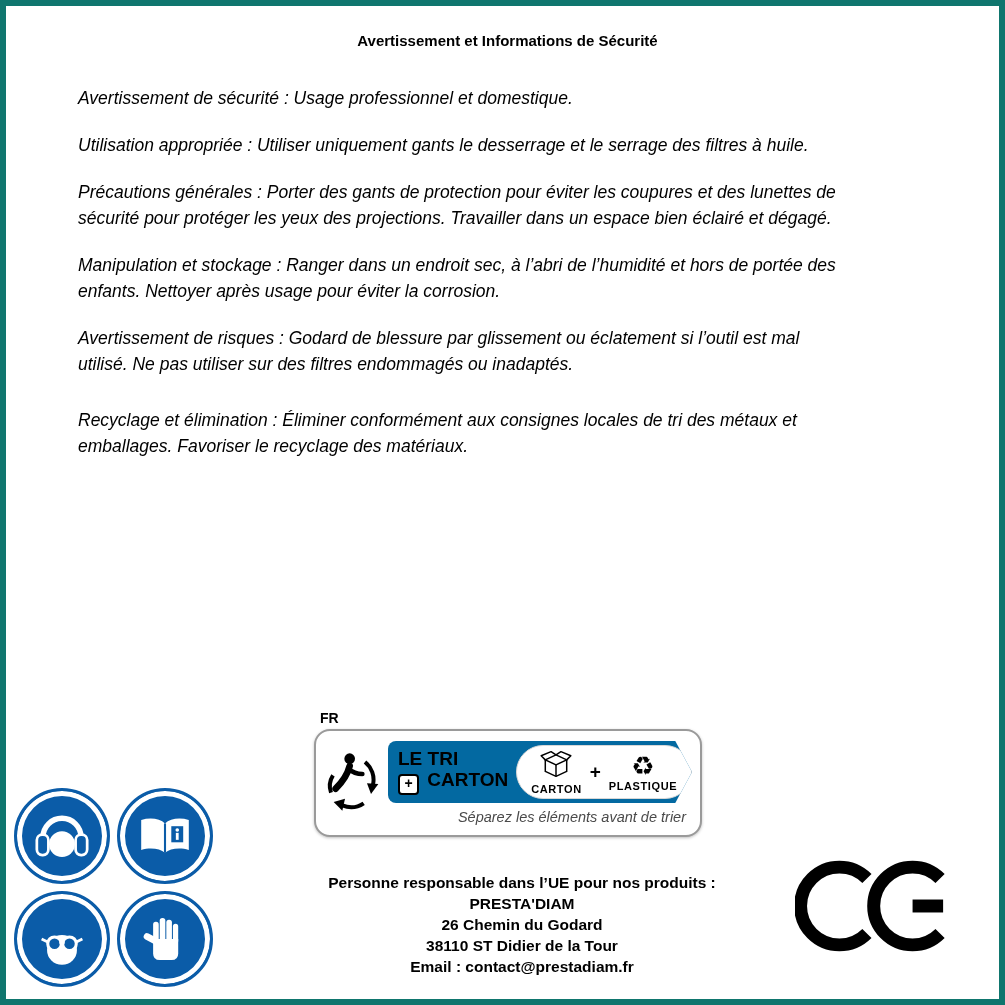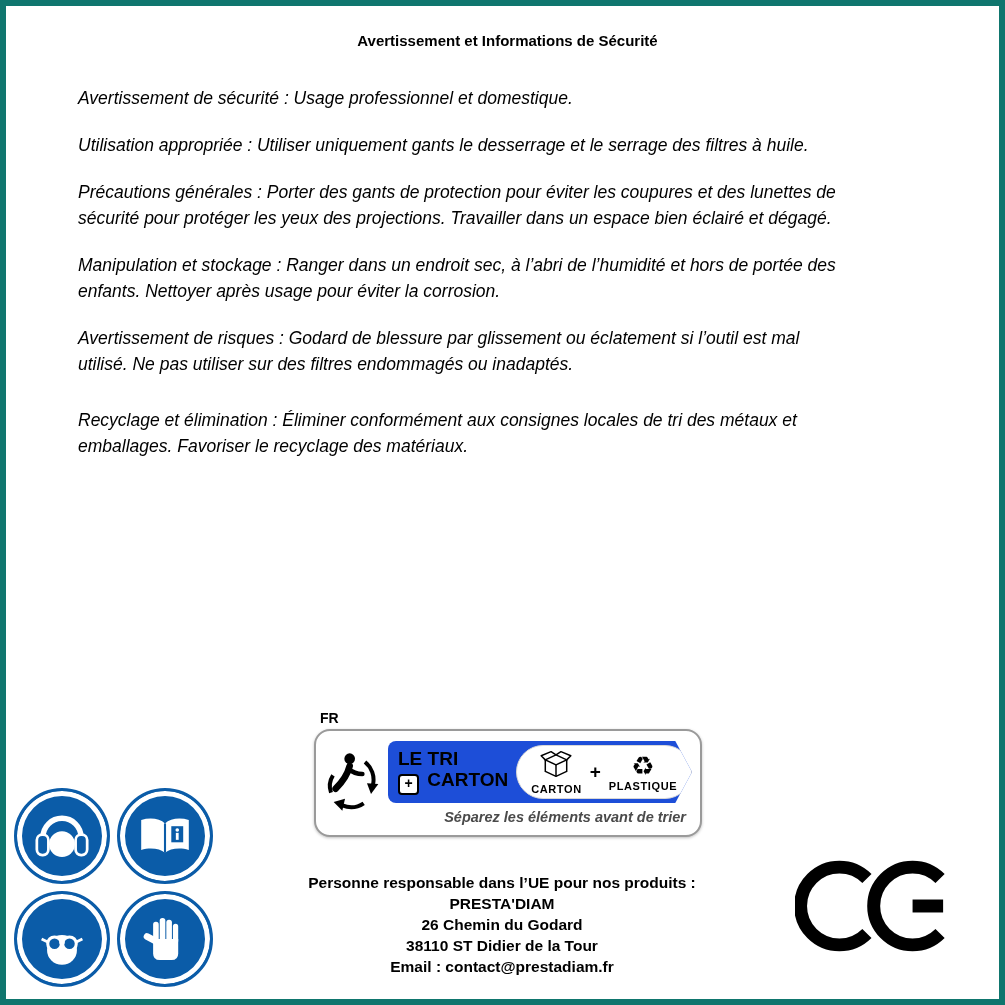--- a/index.html
+++ b/index.html
@@ -44,21 +44,21 @@
     border:2px solid #9a9a9a; border-radius:16px; background:#fff;
     box-shadow:0 1px 3px rgba(0,0,0,0.25);
     display:flex; align-items:center;
     padding:6px 8px 6px 6px;
     min-height:108px; box-sizing:border-box;
   }
   .triman-logo { flex:0 0 66px; display:flex; justify-content:center; }
   .label-main { flex:1; display:flex; flex-direction:column; min-width:0; }
   .banner {
     display:flex; align-items:center;
-    background:#1d4ed8;
+    background:#0369a1;
     height:62px;
     border-radius:8px 0 0 8px;
     clip-path: polygon(0 0, 94.5% 0, 100% 50%, 94.5% 100%, 0 100%);
   }
   .tri-text { padding:0 8px 0 10px; font-weight:800; font-size:19px; line-height:1.1; white-space:nowrap; }
   .plus-chip {
     display:inline-flex; align-items:center; justify-content:center;
     width:17px; height:17px; background:#fff; border:2px solid #000; border-radius:4px;
     font-size:14px; font-weight:900; margin-right:3px; vertical-align:-2px;
   }
@@ -71,26 +71,26 @@
   .mat-label { font-size:11px; font-weight:bold; letter-spacing:0.6px; }
   .oval-plus { font-size:19px; font-weight:900; }
   .recycle-glyph { font-size:26px; line-height:26px; }
   .bin-area {
     margin-left:auto; display:flex; align-items:center; gap:5px;
     padding-right:30px; padding-left:6px;
     font-weight:800; font-size:11px; line-height:1.05; text-align:left;font-family:Liberation Serif, serif;
   }
   .tagline {
     text-align:right; padding-right:6px; margin-top:6px;
-    font-style:italic; font-weight:bold; font-size:14.5px; color:#4a4a4a;
+    font-style:italic; font-weight:normal; font-size:14.5px; color:#4a4a4a;
   }
 
   
   .responsible {
-    position:absolute; left:236px; top:866px; width:520px;
+    position:absolute; left:256px; top:866px; width:520px;
     text-align:center; font-weight:bold; font-size:15.5px; line-height:21px;
   }
 
   
   .ce-mark { position:absolute; top:850px; right:42px; }
 </style>
 </head>
 <body>
 
 <div class="page">

